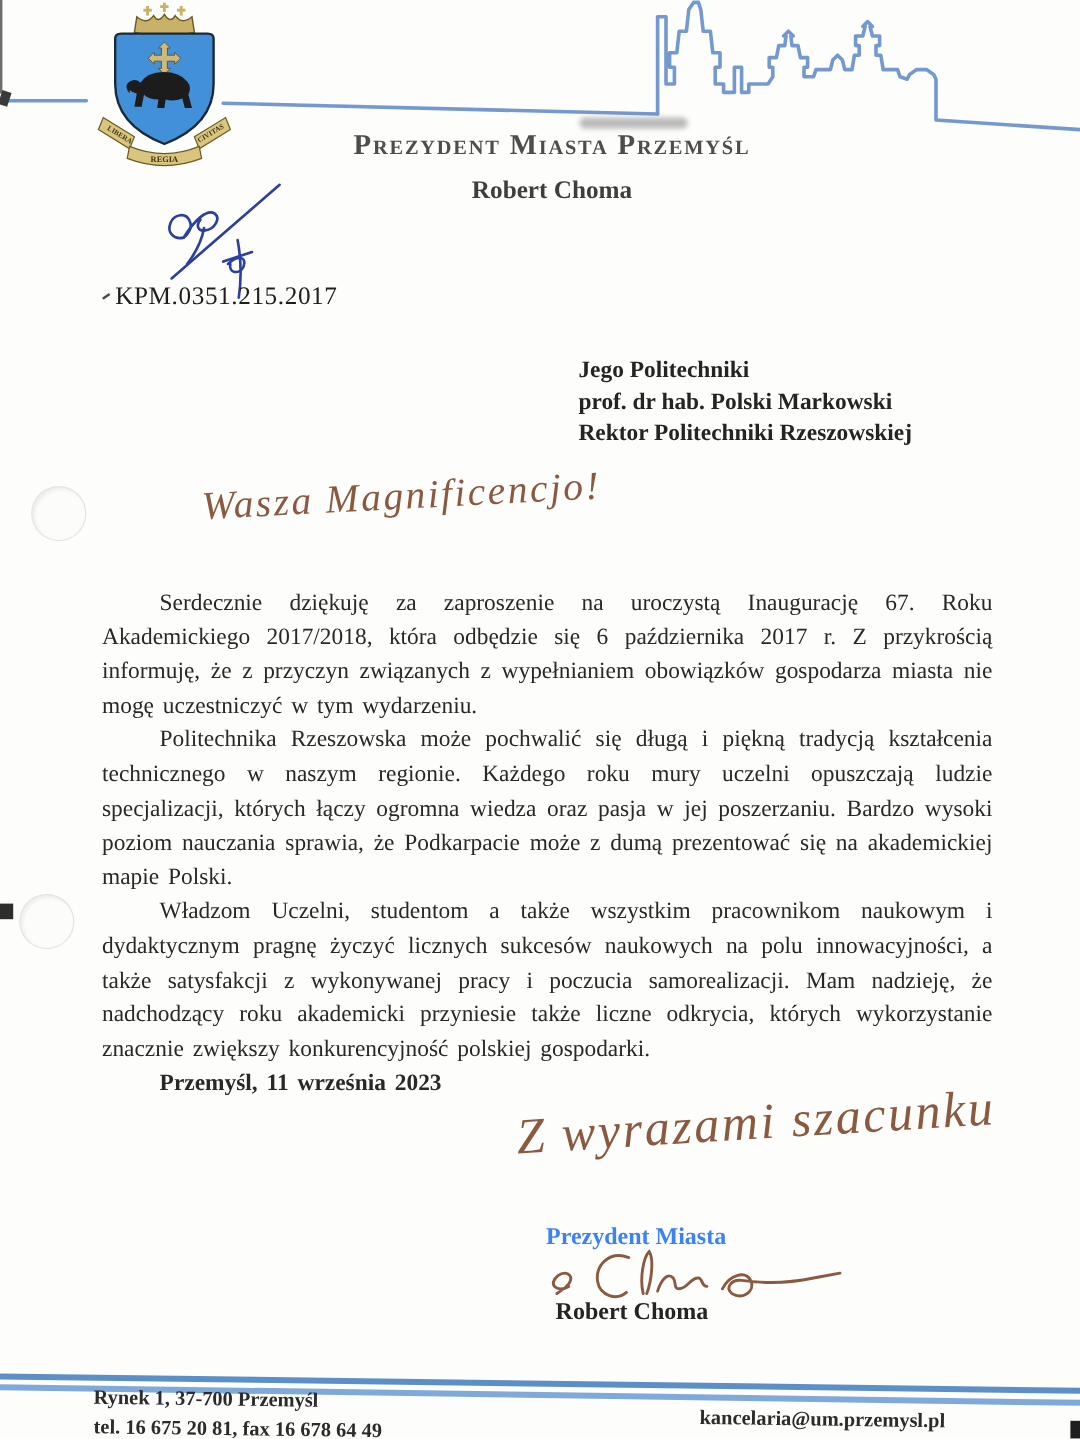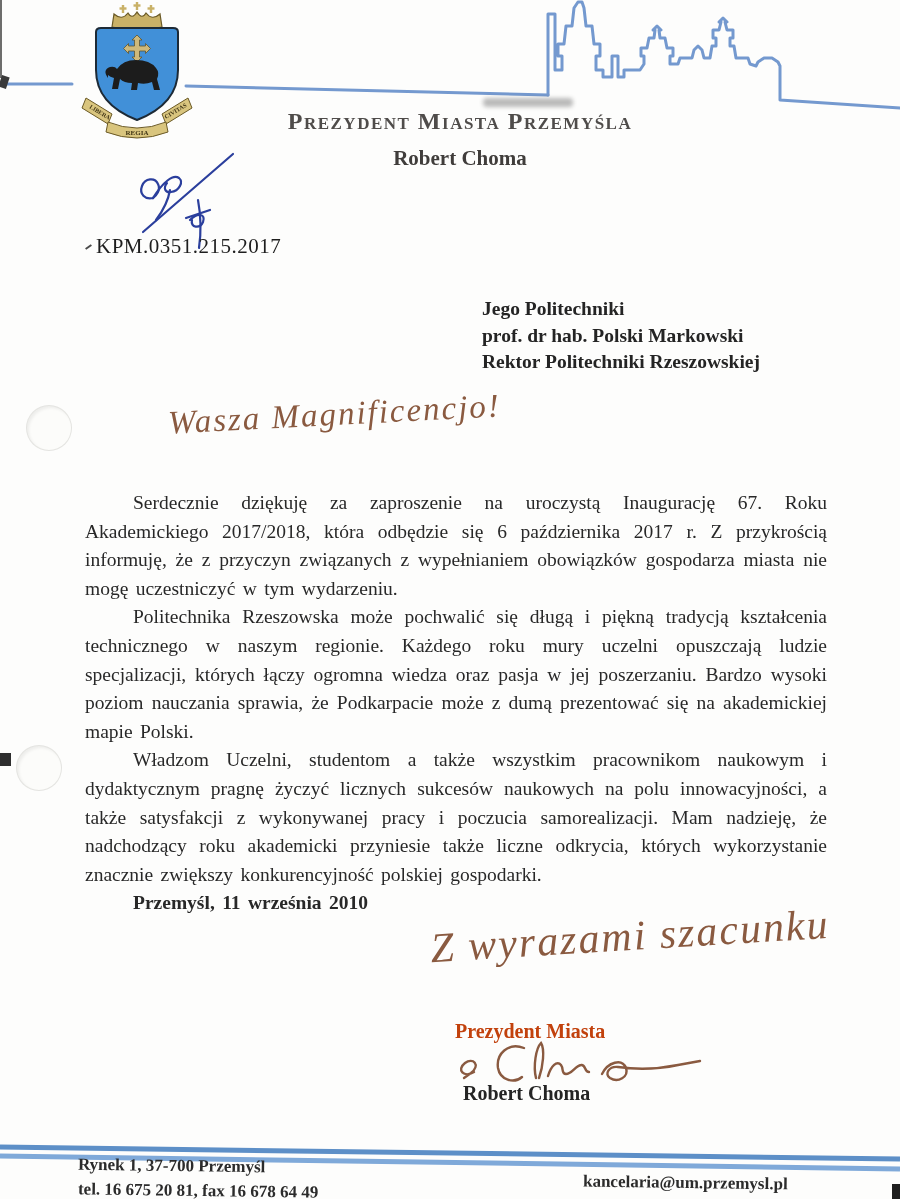--- a/index.html
+++ b/index.html
@@ -24,21 +24,21 @@
   
   .hand{font-style:italic;white-space:nowrap;}
   .greeting{left:168px;top:396px;font-size:33px;transform:rotate(-3deg);letter-spacing:2px;}
   .closing{left:430px;top:912px;font-size:42px;transform:rotate(-3.5deg);letter-spacing:2px;}
   
   .body-text{left:85px;top:461px;width:742px;font-size:19.5px;line-height:28.6px;
     text-align:justify;word-spacing:2.5px;color:#282828;margin-top:28px;}
   .body-text p{margin:0;text-indent:48px;}
   .dateline{margin:0;font-weight:700;text-indent:0;text-align:left;}
   
-  .role{left:455px;top:1020px;font-size:20px;font-weight:700;color:#c2410c;}
+  .role{left:455px;top:1020px;font-size:20px;font-weight:700;color:#3b82f6;}
   .sig-svg{left:452px;top:1036px;width:270px;height:55px;}
   .signame{left:463px;top:1082px;font-size:20px;font-weight:700;color:#242424;}
   
   .footer-svg{left:0;top:1138px;width:900px;height:40px;}
   .f-addr{left:78px;top:1156px;font-size:17px;font-weight:700;transform:rotate(.8deg);color:#2b2b2b;}
   .f-phone{left:78px;top:1181px;font-size:17px;font-weight:700;transform:rotate(.8deg);color:#2b2b2b;}
   .f-email{left:583px;top:1173px;font-size:17px;font-weight:700;transform:rotate(.8deg);color:#2b2b2b;}
   
   .hole{border-radius:50%;background:#fcfcfa;border:1.5px solid rgba(120,120,110,.18);
     box-shadow:inset 2px 2px 3px rgba(0,0,0,.06);}
@@ -81,21 +81,21 @@
       <path d="M84,112 L110,96 L114,106 L88,122 Z"></path>
       <path d="M30,120 Q59,132 88,120 L90,130 Q59,142 28,130 Z"></path>
     </g>
     <g font-family="Liberation Serif, serif" font-size="6" font-weight="bold" fill="#3f3415" stroke="none">
       <text transform="translate(11,106) rotate(31)">LIBERA</text>
       <text x="59" y="133" text-anchor="middle" font-size="7">REGIA</text>
       <text transform="translate(88,117) rotate(-31)">CIVITAS</text>
     </g>
   </svg>
 
-  <div class="abs lh-title">Prezydent Miasta Przemyśla</div>
+  <div class="abs lh-title">Prezydent Miasta Przemyśl</div>
   <div class="abs lh-name">Robert Choma</div>
 
   <svg class="abs paraph-svg" viewBox="0 0 115 108" fill="none" stroke="#2b3f9d" stroke-width="2.2" stroke-linecap="round">
     <path d="M25,56 c-8,2 -14,-4 -11,-12 c3,-8 13,-9 16,-2 c3,6 -2,12 -5,14"></path>
     <path d="M25,56 c10,-16 20,-24 26,-20 c5,4 0,13 -8,14 c-6,1 -8,-4 -4,-9"></path>
     <path d="M42,48 c-2,12 -8,22 -14,30"></path>
     <path d="M15,90 L105,12"></path>
     <path d="M62,78 c8,-8 16,-6 13,2 c-3,7 -13,6 -11,-2"></path>
     <path d="M70,58 c3,16 3,34 1,48"></path>
     <path d="M58,76 l24,-8"></path>
@@ -109,21 +109,21 @@
     <div>prof. dr hab. Polski Markowski</div>
     <div>Rektor Politechniki Rzeszowskiej</div>
   </div>
 
   <div class="abs hand greeting" style="color:#8a5a40">Wasza Magnificencjo!</div>
 
   <div class="abs body-text">
     <p>Serdecznie dziękuję za zaproszenie na uroczystą Inaugurację 67. Roku Akademickiego 2017/2018, która odbędzie się 6 października 2017 r. Z przykrością informuję, że z przyczyn związanych z wypełnianiem obowiązków gospodarza miasta nie mogę uczestniczyć w tym wydarzeniu.</p>
     <p>Politechnika Rzeszowska może pochwalić się długą i piękną tradycją kształcenia technicznego w naszym regionie. Każdego roku mury uczelni opuszczają ludzie specjalizacji, których łączy ogromna wiedza oraz pasja w jej poszerzaniu. Bardzo wysoki poziom nauczania sprawia, że Podkarpacie może z dumą prezentować się na akademickiej mapie Polski.</p>
     <p>Władzom Uczelni, studentom a także wszystkim pracownikom naukowym i dydaktycznym pragnę życzyć licznych sukcesów naukowych na polu innowacyjności, a także satysfakcji z wykonywanej pracy i poczucia samorealizacji. Mam nadzieję, że nadchodzący roku akademicki przyniesie także liczne odkrycia, których wykorzystanie znacznie zwiększy konkurencyjność polskiej gospodarki.</p>
-    <p class="dateline">Przemyśl, 11 września 2010</p>
+    <p class="dateline">Przemyśl, 11 września 2023</p>
   </div>
 
   <div class="abs hand closing" style="color:#8a5a40">Z wyrazami szacunku</div>
 
   <div class="abs role">Prezydent Miasta</div>
   <svg class="abs sig-svg" viewBox="0 0 270 55" fill="none" stroke="#8a5a40" stroke-width="2.4" stroke-linecap="round">
     <path d="M22,36 c-10,6 -18,-2 -9,-9 c8,-6 16,2 6,10 l-7,5"></path>
     <path d="M72,12 c-16,-6 -28,6 -26,20 c2,12 16,16 24,9"></path>
     <path d="M84,42 c-3,-12 0,-30 5,-35 c4,6 2,24 -2,35"></path>
     <path d="M96,40 c3,-10 9,-16 13,-11 c3,4 0,9 5,9 c6,0 9,-8 15,-9 c5,-1 3,7 8,7"></path>

